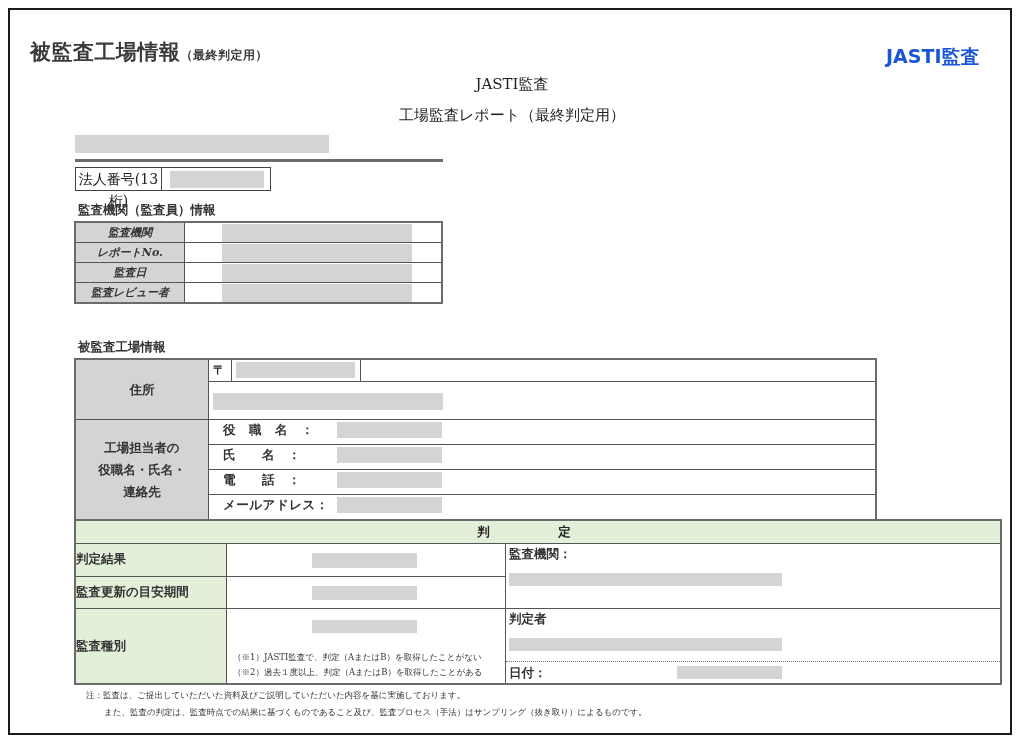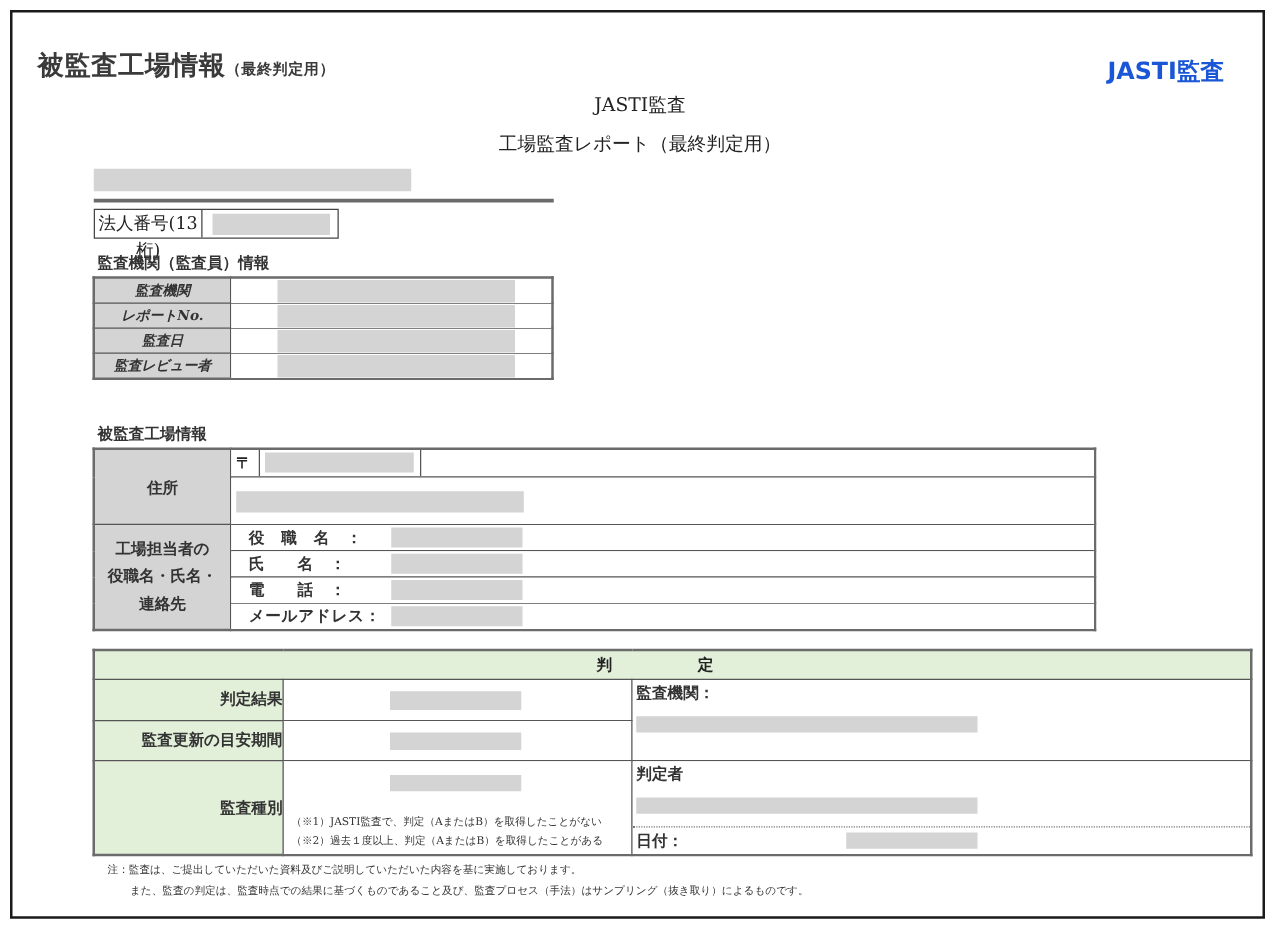--- a/index.html
+++ b/index.html
@@ -20,27 +20,27 @@
   .corp-box { left: 75px; top: 167px; width: 194px; height: 22px; border: 1px solid #444; }
   .corp-label { position: absolute; left: 0; top: 0; width: 85px; height: 22px; border-right: 1px solid #444;
                 font-size: 14px; line-height: 22px; text-align: center; }
   .section-label { font-size: 12.5px; font-weight: bold; color: #333; }
   table { border-collapse: collapse; position: absolute; }
   .t-info { left: 74px; top: 221px; width: 369px; border: 2px solid #6b6b6b; }
   .t-info td { border: 1px solid #555; height: 19px; padding: 0; font-size: 11px; font-style: italic; }
   .t-info td.h { background: #d4d4d4; width: 108px; text-align: center; font-weight: bold; color: #333; }
   .t-info td.v { position: relative; background: #fff; }
   .t-factory { left: 74px; top: 358px; width: 803px; border: 2px solid #6b6b6b; }
-  .t-factory td { border: 1px solid #555; padding: 0; font-size: 12.5px; }
+  .t-factory td { border: 1px solid #555; padding: 12px; font-size: 12.5px; }
   .t-factory td.h { background: #d4d4d4; width: 108px; text-align: center; font-weight: bold; color: #333; line-height: 22px; }
   .t-factory td.v { position: relative; background: #fff; }
   .contact-label { position: absolute; left: 14px; top: 2px; letter-spacing: 0.5px; font-weight: bold; color: #333; }
   .t-judge { left: 74px; top: 519px; width: 928px; border: 2px solid #6b6b6b; }
   .t-judge td { border: 1px solid #555; padding: 0; font-size: 12.5px; }
-  .t-judge td.g { background: #e2efd9; text-align: right; font-weight: bold; color: #333; width: 150px; }
+  .t-judge td.g { background: #e2efd9; text-align: left; font-weight: bold; color: #333; width: 150px; }
   .t-judge td.v { position: relative; background: #fff; }
   .t-judge td.hdr { background: #e2efd9; text-align: center; font-weight: bold; height: 22px; letter-spacing: 28px; }
   .rlabel { position: absolute; left: 3px; font-weight: bold; color: #333; font-size: 12.5px; }
   .note-small { position: absolute; left: 6px; font-size: 8.5px; color: #333; white-space: nowrap; }
   .footnote { left: 86px; font-size: 8.5px; color: #333; white-space: nowrap; }
 </style>
 </head>
 <body>
 
 <div class="frame"></div>

